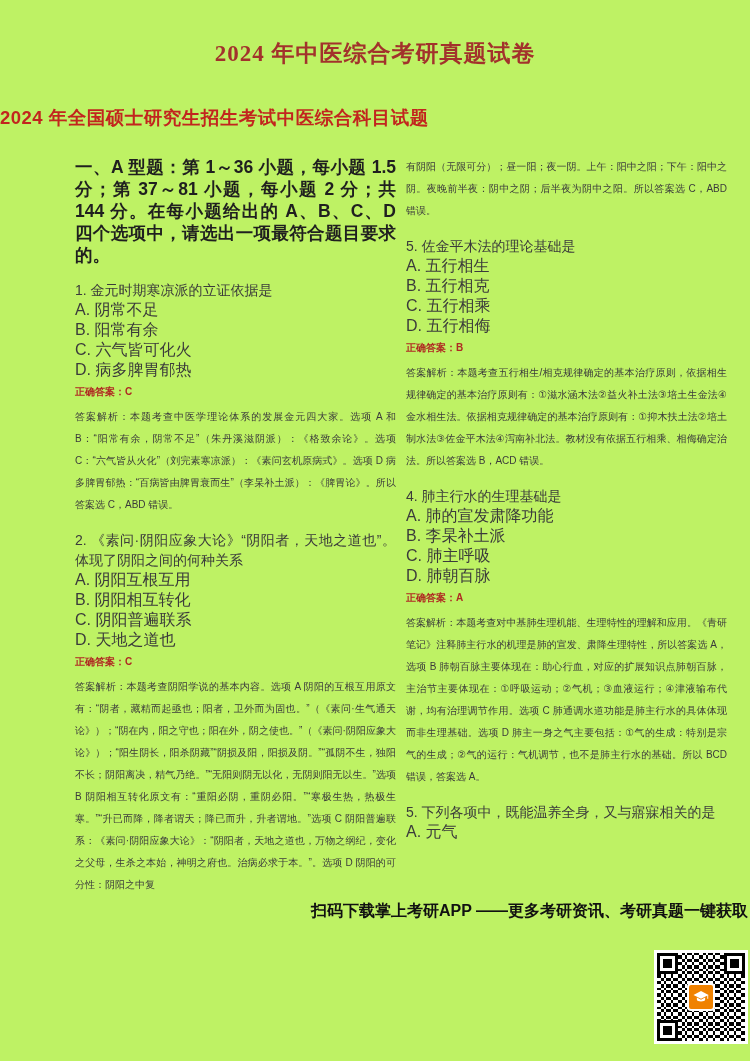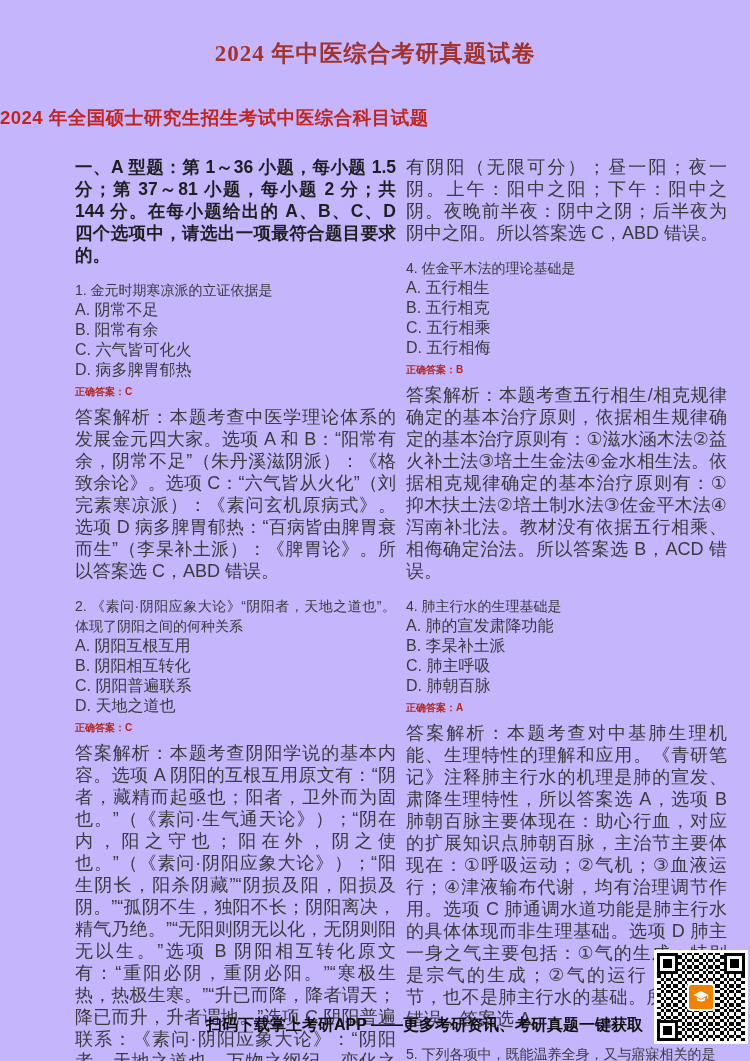--- a/index.html
+++ b/index.html
@@ -1,20 +1,20 @@
 <!DOCTYPE html>
 <html><head>
 <meta charset="utf-8">
 <style>
   html,body{margin:0;padding:0;background:#ffffff;}
   .page{
     position:relative;
     width:750px;height:1061px;
     margin:0 auto;
-    background:#c4b5fd;
+    background:#bef264;
     overflow:hidden;
     font-family:"Liberation Sans","DejaVu Sans",sans-serif;
     color:#3b3b3b;
   }
   .title-main{
     margin:0;
     padding-top:38px;
     text-align:center;
     font-family:"Liberation Serif","DejaVu Serif",serif;
     font-size:23px;
@@ -57,32 +57,33 @@
   }
   .answer{
     margin-top:2px !important;
     font-size:10px;
     line-height:20px;
     font-weight:700;
     color:#b02a23;
   }
   .analysis{
     margin-top:4px !important;
-    font-size:18px;
+    font-size:10px;
     line-height:22px;
     text-align:justify;
   }
   .cont{margin-top:0 !important;}
   .footer{
     position:absolute;
     left:0;right:2px;bottom:17px;
     display:flex;
     justify-content:flex-end;
     align-items:flex-end;
-    gap:11px;
+    gap:20px;
+    flex-direction:column;
   }
   .footer-text{
     margin:0 0 8px 0;
     font-size:16px;
     font-weight:700;
     color:#111111;
     white-space:nowrap;
   }
   .qr{
     position:relative;
@@ -159,21 +160,21 @@
         <p class="opt">D. 天地之道也</p>
         <p class="answer"><span>正确答案：</span><span>C</span></p>
         <p class="analysis">答案解析：本题考查阴阳学说的基本内容。选项 A 阴阳的互根互用原文有：“阴者，藏精而起亟也；阳者，卫外而为固也。”（《素问·生气通天论》）；“阴在内，阳之守也；阳在外，阴之使也。”（《素问·阴阳应象大论》）；“阳生阴长，阳杀阴藏”“阴损及阳，阳损及阴。”“孤阴不生，独阳不长；阴阳离决，精气乃绝。”“无阳则阴无以化，无阴则阳无以生。”选项 B 阴阳相互转化原文有：“重阳必阴，重阴必阳。”“寒极生热，热极生寒。”“升已而降，降者谓天；降已而升，升者谓地。”选项 C 阴阳普遍联系：《素问·阴阳应象大论》：“阴阳者，天地之道也，万物之纲纪，变化之父母，生杀之本始，神明之府也。治病必求于本。”。选项 D 阴阳的可分性：阴阳之中复</p>
       </div>
     </section>
 
     <section class="col">
       <p class="analysis cont">有阴阳（无限可分）；昼一阳；夜一阴。上午：阳中之阳；下午：阳中之阴。夜晚前半夜：阴中之阴；后半夜为阴中之阳。所以答案选 C，ABD 错误。</p>
 
       <div class="question">
-        <p class="stem">4. 佐金平木法的理论基础是</p>
+        <p class="stem">5. 佐金平木法的理论基础是</p>
         <p class="opt">A. 五行相生</p>
         <p class="opt">B. 五行相克</p>
         <p class="opt">C. 五行相乘</p>
         <p class="opt">D. 五行相侮</p>
         <p class="answer"><span>正确答案：</span><span>B</span></p>
         <p class="analysis">答案解析：本题考查五行相生/相克规律确定的基本治疗原则，依据相生规律确定的基本治疗原则有：①滋水涵木法②益火补土法③培土生金法④金水相生法。依据相克规律确定的基本治疗原则有：①抑木扶土法②培土制水法③佐金平木法④泻南补北法。教材没有依据五行相乘、相侮确定治法。所以答案选 B，ACD 错误。</p>
       </div>
 
       <div class="question">
         <p class="stem">4. 肺主行水的生理基础是</p>

